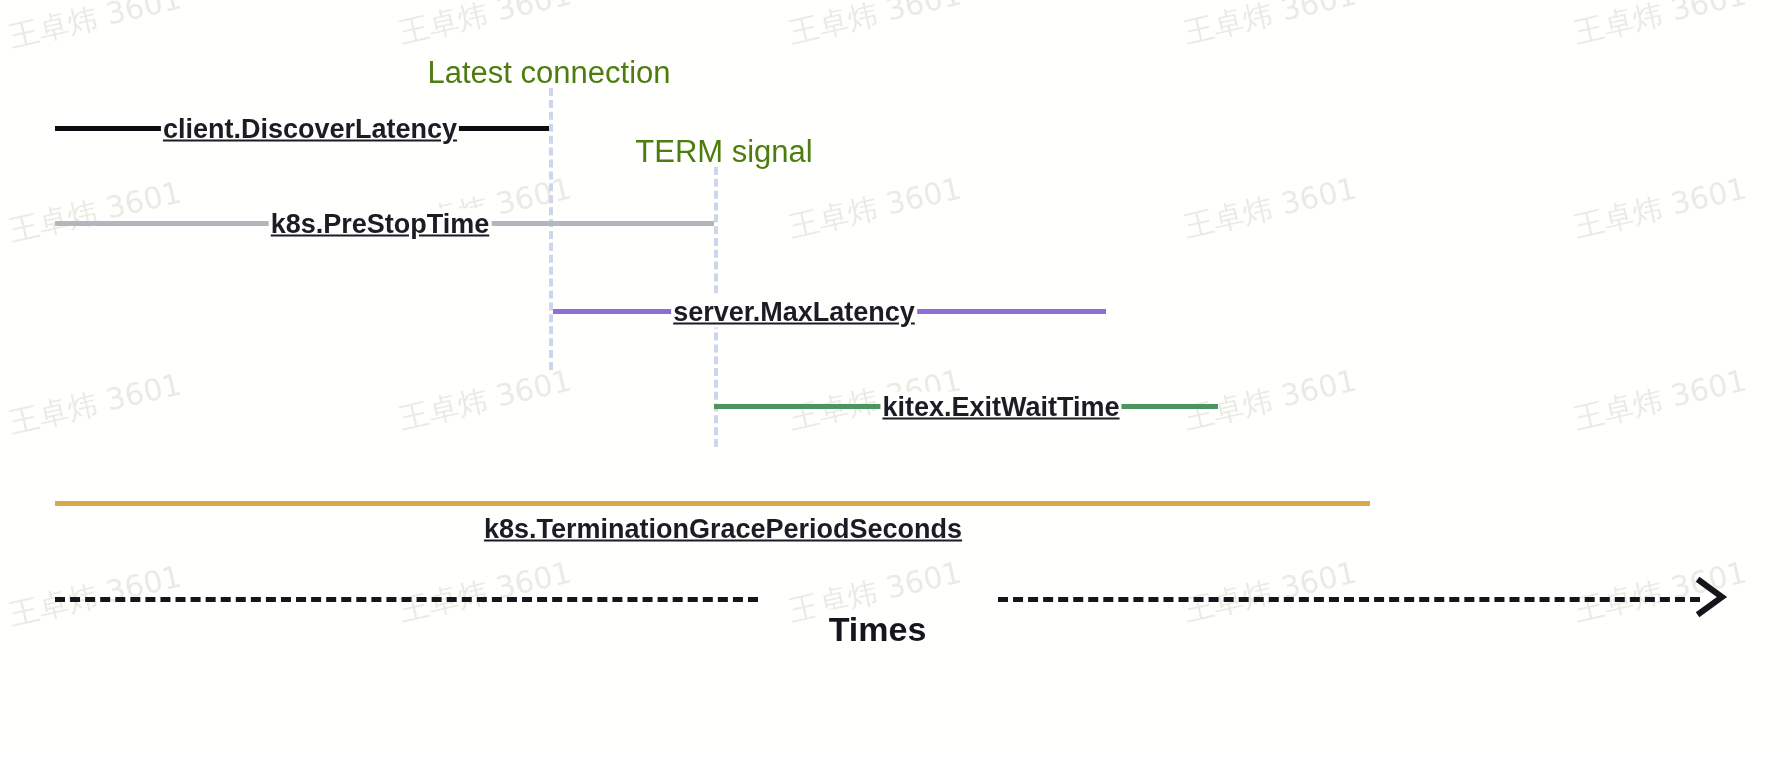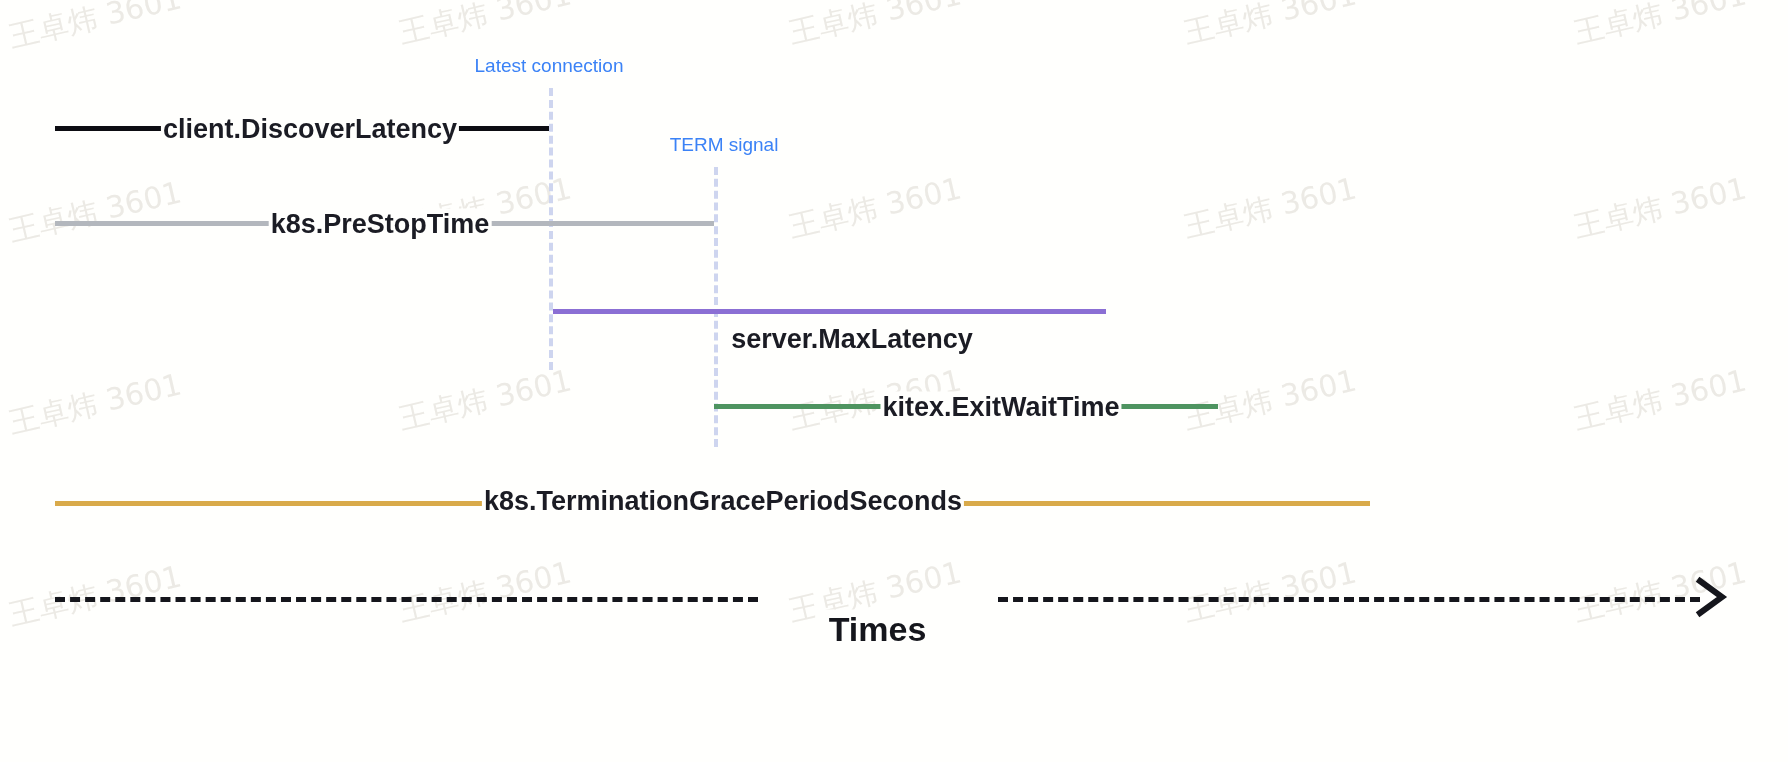--- a/index.html
+++ b/index.html
@@ -38,22 +38,22 @@
   
   .vmarker {
     position: absolute;
     width: 0;
     border-left: 4px dashed #ced5ef;
     z-index: 1;
   }
   .vmarker-label {
     position: absolute;
     font-family: "Liberation Sans", sans-serif;
-    font-size: 19px;
-    color: #3b82f6;
+    font-size: 31px;
+    color: #4d7c0f;
     white-space: nowrap;
     transform: translateX(-50%);
     z-index: 3;
     text-align: center;
   }
 
   
   .seg {
     position: absolute;
     height: 0;
@@ -64,20 +64,21 @@
     position: absolute;
     font-family: "Liberation Sans", sans-serif;
     font-weight: bold;
     font-size: 27px;
     color: #1b1c24;
     white-space: nowrap;
     transform: translate(-50%, -50%);
     background: #fffffd;
     padding: 0 2px;
     z-index: 4;
+    text-decoration: underline;
   }
 
   
   .axis-line {
     position: absolute;
     height: 0;
     border-top: 5px dashed #15161c;
     z-index: 2;
   }
   .axis-label {
@@ -128,25 +129,25 @@
       <div class="vmarker-label" style="left: 549px; top: 55px;">Latest connection</div>
       <div class="vmarker" style="left: 714px; top: 167px; height: 280px; border-left-color: rgb(206, 213, 239);"></div>
       <div class="vmarker-label" style="left: 724px; top: 134px;">TERM signal</div>
     </div>
   <div id="row-layer">
       <div class="seg" style="left: 55px; top: 126px; width: 494px; border-top-width: 5px; border-top-color: rgb(13, 13, 18);"></div>
       <div class="seg-label" style="left: 310px; top: 128.5px;">client.DiscoverLatency</div>
       <div class="seg" style="left: 55px; top: 221px; width: 659px; border-top-width: 5px; border-top-color: rgb(179, 183, 189);"></div>
       <div class="seg-label" style="left: 380px; top: 223.5px;">k8s.PreStopTime</div>
       <div class="seg" style="left: 553px; top: 309px; width: 553px; border-top-width: 5px; border-top-color: rgb(139, 111, 212);"></div>
-      <div class="seg-label" style="left: 852px; top: 311.5px; margin-top: 27px;">server.MaxLatency</div>
+      <div class="seg-label" style="left: 794px; top: 311.5px;">server.MaxLatency</div>
       <div class="seg" style="left: 714px; top: 404px; width: 504px; border-top-width: 5px; border-top-color: rgb(78, 148, 96);"></div>
       <div class="seg-label" style="left: 973px; top: 406.5px; margin-left: 28px;">kitex.ExitWaitTime</div>
       <div class="seg" style="left: 55px; top: 501px; width: 1315px; border-top-width: 5px; border-top-color: rgb(217, 170, 74);"></div>
-      <div class="seg-label" style="left: 723px; top: 501px;">k8s.TerminationGracePeriodSeconds</div>
+      <div class="seg-label" style="left: 723px; top: 529px;">k8s.TerminationGracePeriodSeconds</div>
     </div>
 
   <div id="axis-layer">
     <div class="axis-line" id="axis-line-left" style="left: 55px; top: 597px; width: 702.5px; border-top-color: rgb(21, 22, 28);"></div>
     <div class="axis-line" id="axis-line-right" style="left: 997.5px; top: 597px; width: 702.5px; border-top-color: rgb(21, 22, 28);"></div>
     <div class="axis-label" id="axis-label" style="left: 877.5px; top: 597px; margin-top: 32px;">Times</div>
     <div class="axis-arrow" id="axis-arrow" style="left: 1692px; top: 575px;">
       <svg width="46" height="44" viewBox="0 0 46 44" aria-hidden="true">
         <path d="M8 6 L30 22 L8 38" fill="none" stroke="#15161c" stroke-width="6" stroke-linecap="square" stroke-linejoin="miter"></path>
       </svg>

